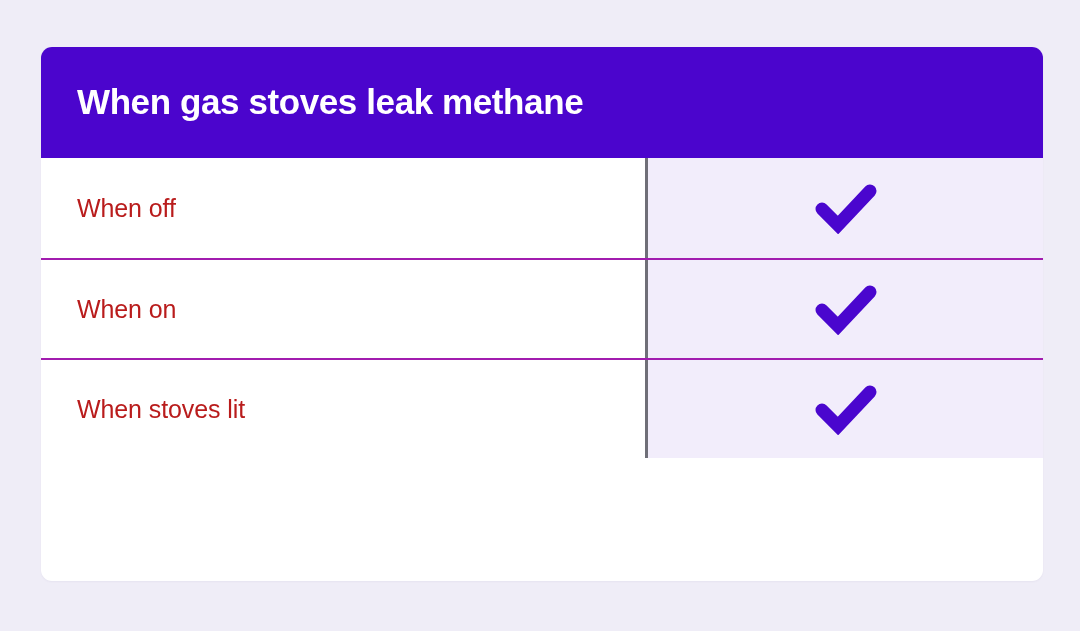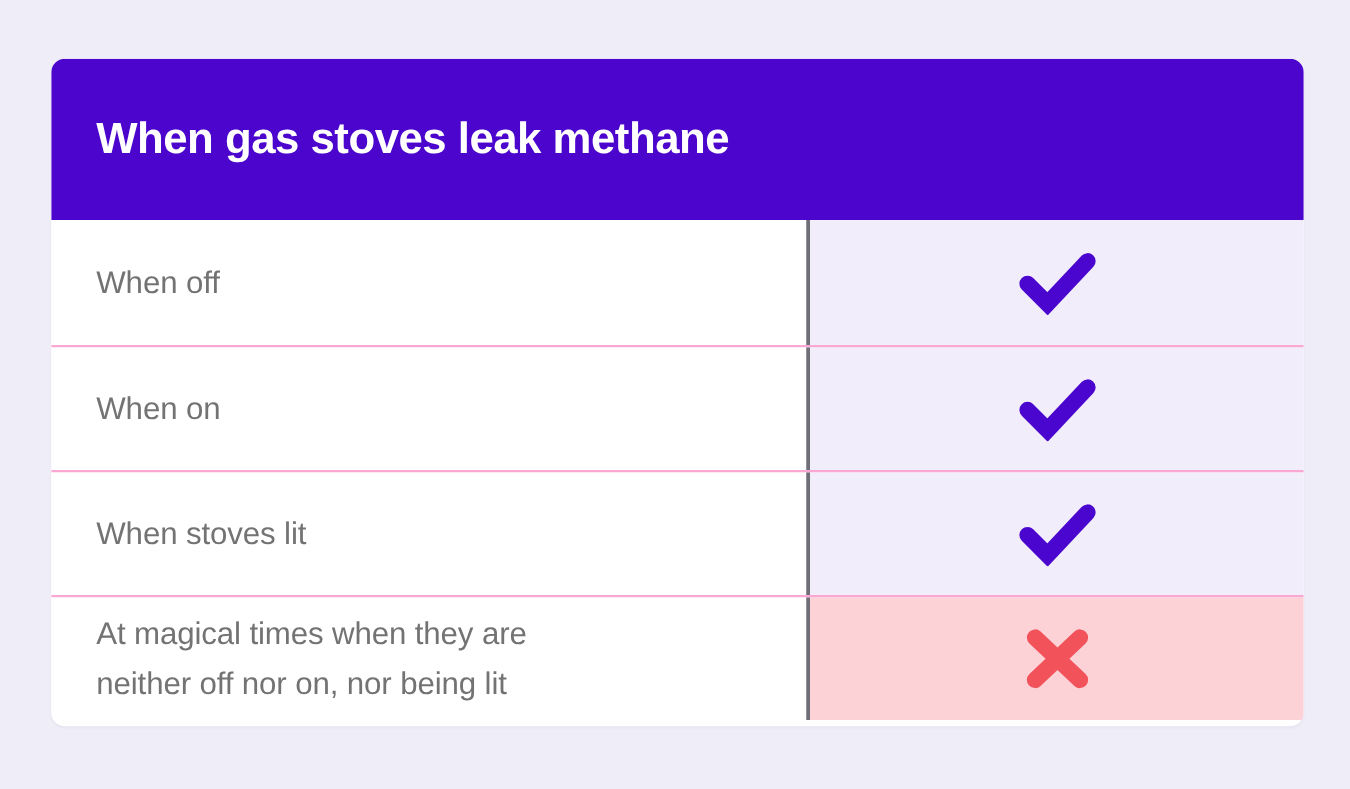--- a/index.html
+++ b/index.html
@@ -23,21 +23,21 @@
     left: 41px;
     top: 47px;
     width: 1002px;
     height: 534px;
     background: #ffffff;
     border-radius: 11px;
     overflow: hidden;
     box-shadow: 0 1px 2px rgba(70,50,120,0.05);
   }
   .card-header {
-    height: 129px;
+    height: 111px;
     background: #4b05cd;
     display: flex;
     align-items: center;
     box-sizing: border-box;
     padding: 0 36px;
   }
   .card-title {
     color: #ffffff;
     font-size: 35px;
     font-weight: bold;
@@ -48,36 +48,36 @@
   .table-body {
     position: relative;
   }
   .row {
     display: flex;
     height: 100px;
     position: relative;
     box-sizing: border-box;
   }
   .row + .row {
-    border-top: 2px solid #f9a8d4;
+    border-top: 2px solid #a21caf;
   }
   .cell-label {
     width: 604px;
     box-sizing: border-box;
     padding: 0 36px;
     display: flex;
     flex-direction: column;
     justify-content: center;
     background: #ffffff;
     flex: none;
   }
   .cell-label span {
     display: block;
     font-size: 25px;
-    color: #737373;
+    color: #b91c1c;
     line-height: 1.62;
     letter-spacing: -0.1px;
   }
   .divider-v {
     width: 3px;
     background: #6f6f78;
     flex: none;
   }
   .cell-status {
     flex: 1 1 auto;
@@ -139,28 +139,16 @@
           <span>When stoves lit</span>
         </div>
         <div class="divider-v"></div>
         <div class="cell-status yes">
           <svg class="mark" viewBox="0 0 62 52">
             <path d="M7 27 L23 43 L55 9" fill="none" stroke="#4a06ce" stroke-width="13" stroke-linecap="round" stroke-linejoin="miter"></path>
           </svg>
         </div>
       </div>
 
-      <div class="row">
-        <div class="cell-label">
-          <span>At magical times when they are</span>
-          <span>neither off nor on, nor being lit</span>
-        </div>
-        <div class="divider-v"></div>
-        <div class="cell-status no">
-          <svg class="mark" viewBox="0 0 62 52">
-            <path d="M13 9 L49 43 M49 9 L13 43" fill="none" stroke="#f2525a" stroke-width="13" stroke-linecap="round"></path>
-          </svg>
-        </div>
-      </div>
 
     </div>
   </div>
 </div>
 
 </body></html>

